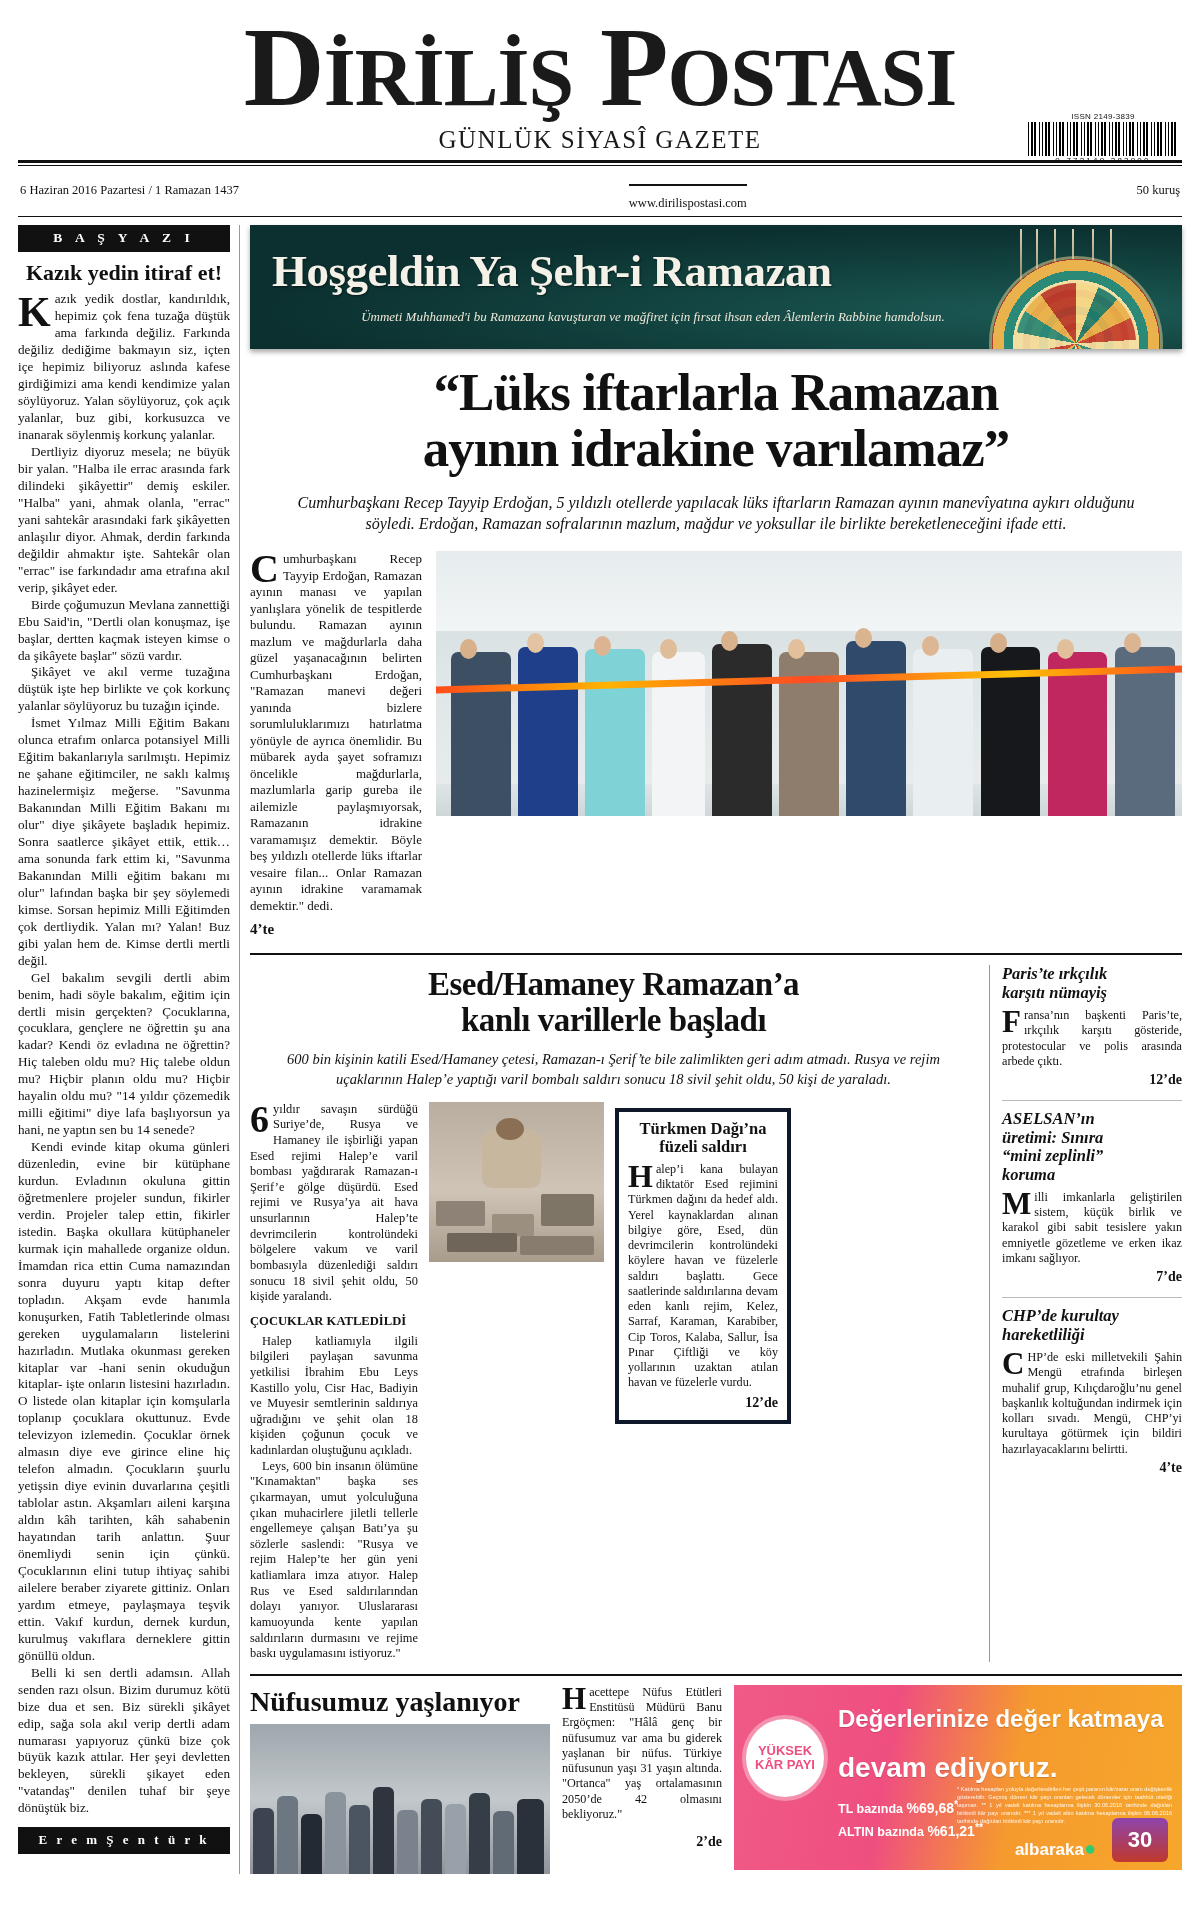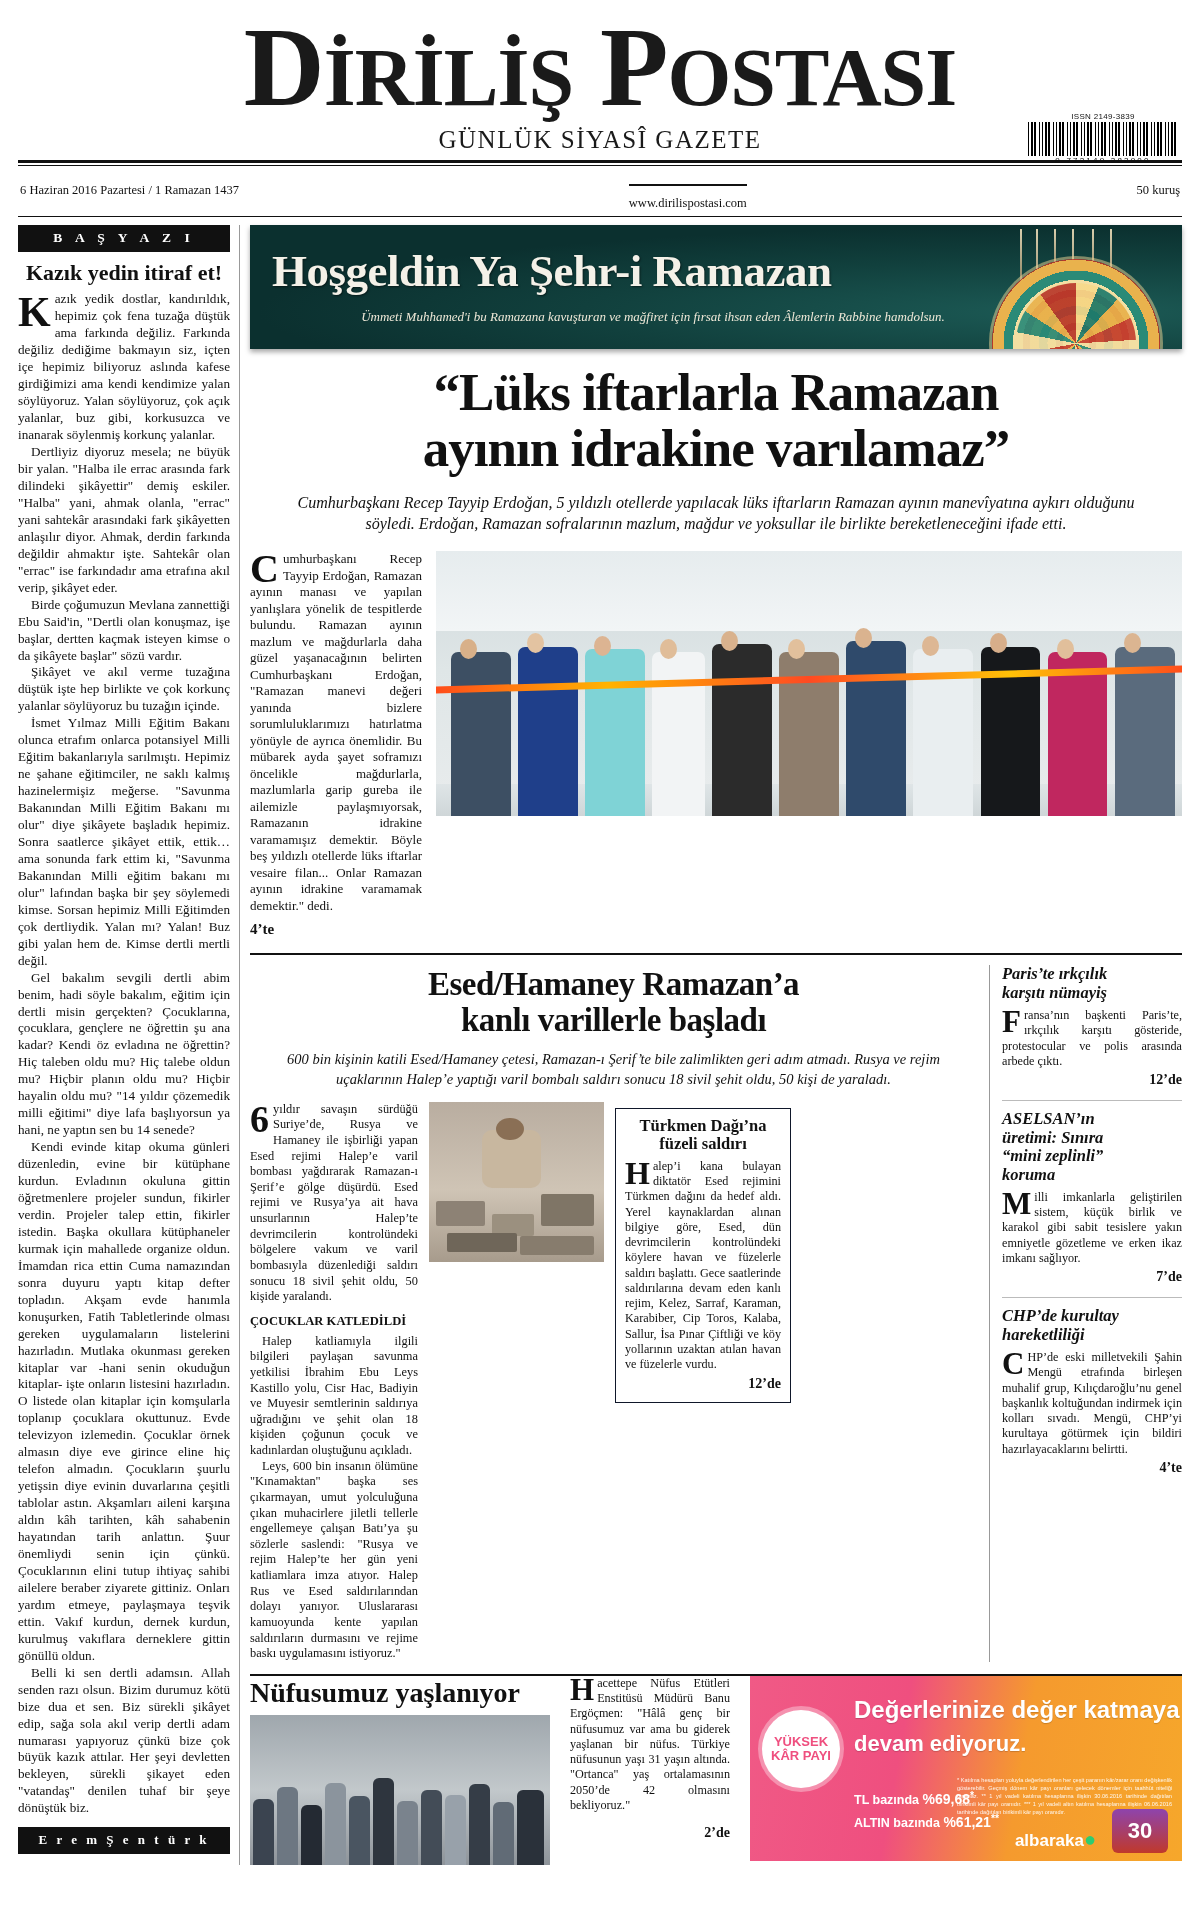--- a/index.html
+++ b/index.html
@@ -185,39 +185,39 @@
   .sub-head { font-weight:700; font-size:12.6px; margin:9px 0 4px 0; }
   .mid-photo {
     width:175px; height:160px; position:relative; overflow:hidden;
     background:linear-gradient(#b9ada0 0%, #cfc4b5 55%, #a79b8c 100%);
     flex:0 0 175px;
   }
   .rubble { position:absolute; inset:0; }
   .rubble span { position:absolute; background:#8d8275; border-radius:2px; }
 
   .box {
-    border:1px solid #0f172a; padding:8px 9px 9px 9px; margin-top:6px;
+    border:4px solid #0f172a; padding:8px 9px 9px 9px; margin-top:6px;
   }
   .box-title {
     text-align:center; font-weight:700; font-size:16.5px; line-height:1.1; margin-bottom:6px;
   }
   .box-body { font-size:12.2px; line-height:1.25; text-align:justify; }
   .box-body .dropcap4 { float:left; font-size:32px; line-height:25px; font-weight:700; padding:2px 3px 0 0;}
   .pgref-r { text-align:right; font-weight:700; font-size:14px; margin-top:3px; }
 
   .side-item { margin-bottom:12px; }
   .side-item + .side-item { border-top:1px solid #bbb; padding-top:9px; }
   .side-head {
     font-style:italic; font-weight:700; font-size:16.5px; line-height:1.12; margin:0 0 6px 0;
   }
   .side-body { font-size:12.2px; line-height:1.25; text-align:justify; }
   .side-body .dropcap5 { float:left; font-size:31px; line-height:24px; font-weight:700; padding:2px 3px 0 0;}
 
   
-  .bottom { display:flex; gap:20px; margin-top:12px; border-top:2px solid #111; padding-top:0; }
+  .bottom { display:flex; gap:12px; margin-top:12px; border-top:2px solid #111; padding-top:9px; }
   .bot-left { width:300px; flex:0 0 300px; }
   .bot-mid  { width:160px; flex:0 0 160px; }
   .bot-ad   { flex:1 1 auto; }
   .bot-head { font-weight:700; font-size:28px; line-height:1.05; margin:2px 0 8px 0; }
   .bot-photo {
     width:100%; height:150px; position:relative; overflow:hidden;
     background:linear-gradient(#9fa7ad 0%, #c2c8cb 50%, #8e949a 100%);
   }
   .crowd span { position:absolute; bottom:0; border-radius:6px 6px 0 0; }
   .bot-body { font-size:12.2px; line-height:1.25; text-align:justify; }
@@ -233,22 +233,22 @@
     display:flex; flex-direction:column; align-items:center; justify-content:center;
     line-height:1.05; text-align:center; font-family:"Liberation Sans", sans-serif;
     box-shadow:0 0 0 4px rgba(255,255,255,.35);
   }
   .ad-h1 {
     position:absolute; left:104px; top:20px; color:#fff; font-weight:700;
     font-size:24px; line-height:1.2; font-family:"Liberation Sans", sans-serif;
     text-shadow:0 1px 1px rgba(0,0,0,.18);
   }
   .ad-h2 {
-    position:absolute; left:104px; top:56px; color:#fff; font-weight:700;
-    font-size:22px; line-height:1.05; font-family:"Liberation Sans", sans-serif;
+    position:absolute; left:104px; top:68px; color:#fff; font-weight:700;
+    font-size:28px; line-height:1.05; font-family:"Liberation Sans", sans-serif;
     text-shadow:0 1px 1px rgba(0,0,0,.18);
   }
   .ad-rates {
     position:absolute; left:104px; top:112px; color:#fff; font-weight:700;
     font-size:12.5px; line-height:1.55; font-family:"Liberation Sans", sans-serif;
   }
   .ad-rates b { font-size:14px; }
   .ad-fine {
     position:absolute; right:10px; top:100px; width:215px;
     color:#fff; font-size:5.6px; line-height:1.45; opacity:.92;

